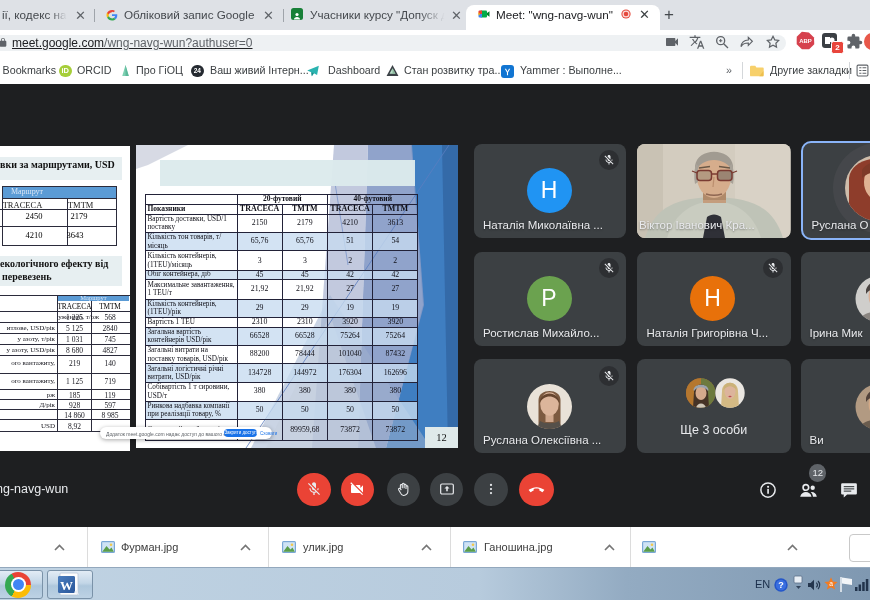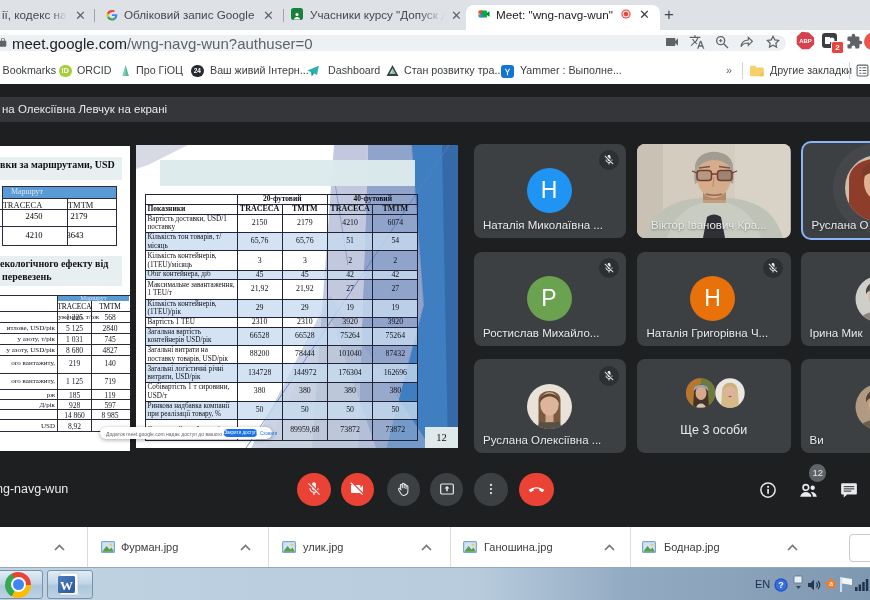--- a/index.html
+++ b/index.html
@@ -85,21 +85,21 @@
       <circle cx="6.5" cy="6.5" r="3.8" fill="none" stroke="#fadcda" stroke-width="1.6"></circle>
     </svg>
   <div class="abs tx" style="left:639px;top:8px;color:#3c4043;">✕</div>
   <div class="abs" style="left:664px;top:5px;font-size:17px;color:#45494e;font-weight:400;">+</div>
 </div>
 <div class="abs" id="toolbar">
   <div class="abs" id="omnibox"></div>
   <svg class="abs" style="left:-2px;top:7px;" width="10" height="11" viewBox="0 0 24 24">
       <path fill="#5f6368" d="M18 8h-1V6a5 5 0 0 0-10 0v2H6a2 2 0 0 0-2 2v10a2 2 0 0 0 2 2h12a2 2 0 0 0 2-2V10a2 2 0 0 0-2-2zM9 6a3 3 0 0 1 6 0v2H9z"></path>
     </svg>
-  <div class="abs" style="left:12px;top:0;font-size:15px;line-height:27px;color:#202124;">meet.google.com<span style="color:#5f6368;">/wng-navg-wun?authuser=0</span></div>
+  <div class="abs" style="left:12px;top:0;font-size:12px;line-height:27px;color:#202124;text-decoration:underline;">meet.google.com<span style="color:#5f6368;">/wng-navg-wun?authuser=0</span></div>
   <svg class="abs" style="left:664px;top:4px;" width="16" height="16" viewBox="0 0 24 24">
       <path fill="#5f6368" d="M17 10.5V7a1 1 0 0 0-1-1H4a1 1 0 0 0-1 1v10a1 1 0 0 0 1 1h12a1 1 0 0 0 1-1v-3.5l4 4v-11l-4 4z"></path>
     </svg>
   <svg class="abs" style="left:689px;top:4px;" width="16" height="16" viewBox="0 0 24 24">
       <path fill="#5f6368" d="M12.9 15l-2.6-2.4c1.8-2 3.1-4.2 3.8-6.6H17V4h-7V2H8v2H1v2h11.1c-.7 2-1.8 3.8-3.3 5.3C7.9 10 7.1 8.8 6.5 7.5h-2c.7 1.6 1.7 3.2 3 4.6l-5.1 5L3.8 18 8.5 13l2.9 2.9.5-.9zM18.5 10h-2L12 22h2l1.1-3h4.8l1.1 3h2l-4.5-12zm-2.6 7l1.6-4.3 1.6 4.3h-3.2z"></path>
     </svg>
   <svg class="abs" style="left:714px;top:4px;" width="16" height="16" viewBox="0 0 24 24">
       <path fill="none" stroke="#5f6368" stroke-width="2" d="M10 4a6 6 0 1 1 0 12 6 6 0 0 1 0-12zm4.5 10.5L21 21"></path>
       <path fill="none" stroke="#5f6368" stroke-width="1.6" d="M10 7.5v5M7.5 10h5"></path>
     </svg>
@@ -161,21 +161,20 @@
     </svg>
   <div class="abs bktxt" style="left:770px;">Другие закладки</div>
   <div class="abs" style="left:849px;top:5px;width:1px;height:17px;background:#d4d7da;"></div>
   <svg class="abs" style="left:856px;top:7px;" width="13" height="13" viewBox="0 0 24 24">
       <rect x="2" y="2" width="20" height="20" rx="2" fill="none" stroke="#5f6368" stroke-width="2"></rect>
       <path stroke="#5f6368" stroke-width="2" d="M6 7h4M6 12h4M6 17h4M12 7h7M12 12h7M12 17h7"></path>
     </svg>
 </div>
 
 <div class="abs" id="meet">
-<div class="abs" id="banner"><span>на Олексіївна Левчук на екрані</span></div>
 
 <div class="abs serif" id="ldoc">
   <div class="abs" style="left:0;top:10.5px;width:122px;height:23.5px;background:#e7eff1;"></div>
   <div class="abs" style="left:0;top:13px;width:122px;font-size:10px;font-weight:bold;color:#111;white-space:nowrap;">вки за маршрутами, USD</div>
 
   <div class="abs" style="left:2px;top:39.8px;width:115.4px;height:13.4px;background:#5b9bd5;border:1px solid #2b2b3b;box-sizing:border-box;"></div>
   <div class="abs" style="left:2px;top:41px;width:50px;text-align:center;font-size:8px;color:#d9e6f6;">Маршрут</div>
   <div class="abs" style="left:2px;top:53.2px;width:115.4px;height:46.5px;border:1px solid #2b2b3b;border-top:none;box-sizing:border-box;"></div>
   <div class="abs" style="left:67.1px;top:53.2px;width:1px;height:46.5px;background:#2b2b3b;"></div>
   <div class="abs" style="left:0;top:63px;width:117.4px;height:1px;background:#2b2b3b;"></div>
@@ -271,21 +270,21 @@
             <td class="c b t2">TRACECA</td>
             <td class="c b t2">ТМТМ</td>
             <td class="c b t2">TRACECA</td>
             <td class="c b t2">ТМТМ</td>
           </tr>
     <tr style="height:18.6px;">
             <td>Вартість доставки, USD/1 поставку</td>
             <td class="c">2150</td>
             <td class="c">2179</td>
             <td class="c">4210</td>
-            <td class="c">6074</td>
+            <td class="c">3613</td>
           </tr>
     <tr style="height:16.8px;" class="bl">
             <td>Кількість тон товарів, т/місяць</td>
             <td class="c">65,76</td>
             <td class="c">65,76</td>
             <td class="c">51</td>
             <td class="c">54</td>
           </tr>
     <tr style="height:20.1px;">
             <td>Кількість контейнерів, (1TEU)/місяць</td>
@@ -401,21 +400,21 @@
     <rect x="60" y="26.5" width="14.5" height="10" rx="3" fill="#8c8274" fill-opacity="0.45" stroke="#7a3b32" stroke-width="1.5"></rect>
     <rect x="80.5" y="26.5" width="14.5" height="10" rx="3" fill="#6b645e" fill-opacity="0.55" stroke="#7a3b32" stroke-width="1.5"></rect>
     <line x1="74.5" y1="30" x2="80.5" y2="30" stroke="#7a3b32" stroke-width="1.5"></line>
     <line x1="60" y1="29" x2="55" y2="27" stroke="#7a3b32" stroke-width="1.3"></line>
     <line x1="95" y1="29" x2="100" y2="27" stroke="#7a3b32" stroke-width="1.3"></line>
     <path d="M62,24 L73,22.5" stroke="#6b5846" stroke-width="1.3"></path>
     <path d="M82,22.5 L93,24" stroke="#6b5846" stroke-width="1.3"></path>
     <path d="M77,33 L76,43" stroke="#bb8e6e" stroke-width="1.2"></path>
     <path d="M69,50 Q77,52.5 85,50" fill="none" stroke="#8f6752" stroke-width="1.5"></path>
   </svg>
-  <div class="abs tname" style="left:14px;bottom:7px;">Віктор Іванович Кра...</div>
+  <div class="abs tname" style="left:2px;bottom:7px;">Віктор Іванович Кра...</div>
 </div>
 
 <div class="abs" style="left:800.5px;top:57px;width:155px;height:99px;border:2.5px solid #8ab4f8;border-radius:10px;background:#3c4043;overflow:hidden;box-sizing:border-box;">
   <svg class="abs" style="left:15px;top:-15.5px;" width="120" height="120" viewBox="0 0 120 120">
     <circle cx="60" cy="60" r="45" fill="#45474b"></circle>
     <circle cx="60" cy="60" r="33" fill="#cfbdab"></circle>
     <clipPath id="avc1">
           <circle cx="60" cy="60" r="33"></circle>
         </clipPath>
     <g clip-path="url(#avc1)">
@@ -624,21 +623,20 @@
   <svg class="abs" style="left:604px;top:16.5px;" width="11" height="7" viewBox="0 0 11 7">
       <path fill="none" stroke="#757575" stroke-width="1.6" d="M1 6l4.5-4.5L10 6"></path>
     </svg>
   <div class="abs dlsep" style="left:630px;"></div>
   <svg class="abs" style="left:642px;top:14px;" width="14" height="12" viewBox="0 0 14 12">
       <rect width="14" height="12" rx="1.5" fill="#7aa7d6"></rect>
       <rect x="1.2" y="1.2" width="11.6" height="9.6" fill="#cfe3f5"></rect>
       <path d="M1.2 10.8 L5.5 5 L8.5 8.5 L10.5 6.5 L12.8 10.8 Z" fill="#5a9e4a"></path>
       <circle cx="10" cy="3.8" r="1.3" fill="#f2c84b"></circle>
     </svg>
-  <div class="abs dltxt" style="left:664px;">Боднар.jpg</div>
   <svg class="abs" style="left:787px;top:16.5px;" width="11" height="7" viewBox="0 0 11 7">
       <path fill="none" stroke="#757575" stroke-width="1.6" d="M1 6l4.5-4.5L10 6"></path>
     </svg>
   <div class="abs" style="left:849px;top:7px;width:30px;height:26px;border:1px solid #c9c9c9;border-radius:4px;background:#fff;"></div>
 </div>
 <div class="abs" id="taskbar">
   <div class="abs tbbtn" style="left:-6px;width:49px;"></div>
   <div class="abs" style="left:5px;top:3.5px;width:26px;height:26px;border-radius:50%;background:conic-gradient(from 90deg,#fbbc05 0 120deg,#34a853 120deg 240deg,#ea4335 240deg 360deg);"></div>
   <div class="abs" style="left:10.5px;top:9px;width:15px;height:15px;border-radius:50%;background:#fff;"></div>
   <div class="abs" style="left:12.5px;top:11px;width:11px;height:11px;border-radius:50%;background:#4285f4;"></div>

